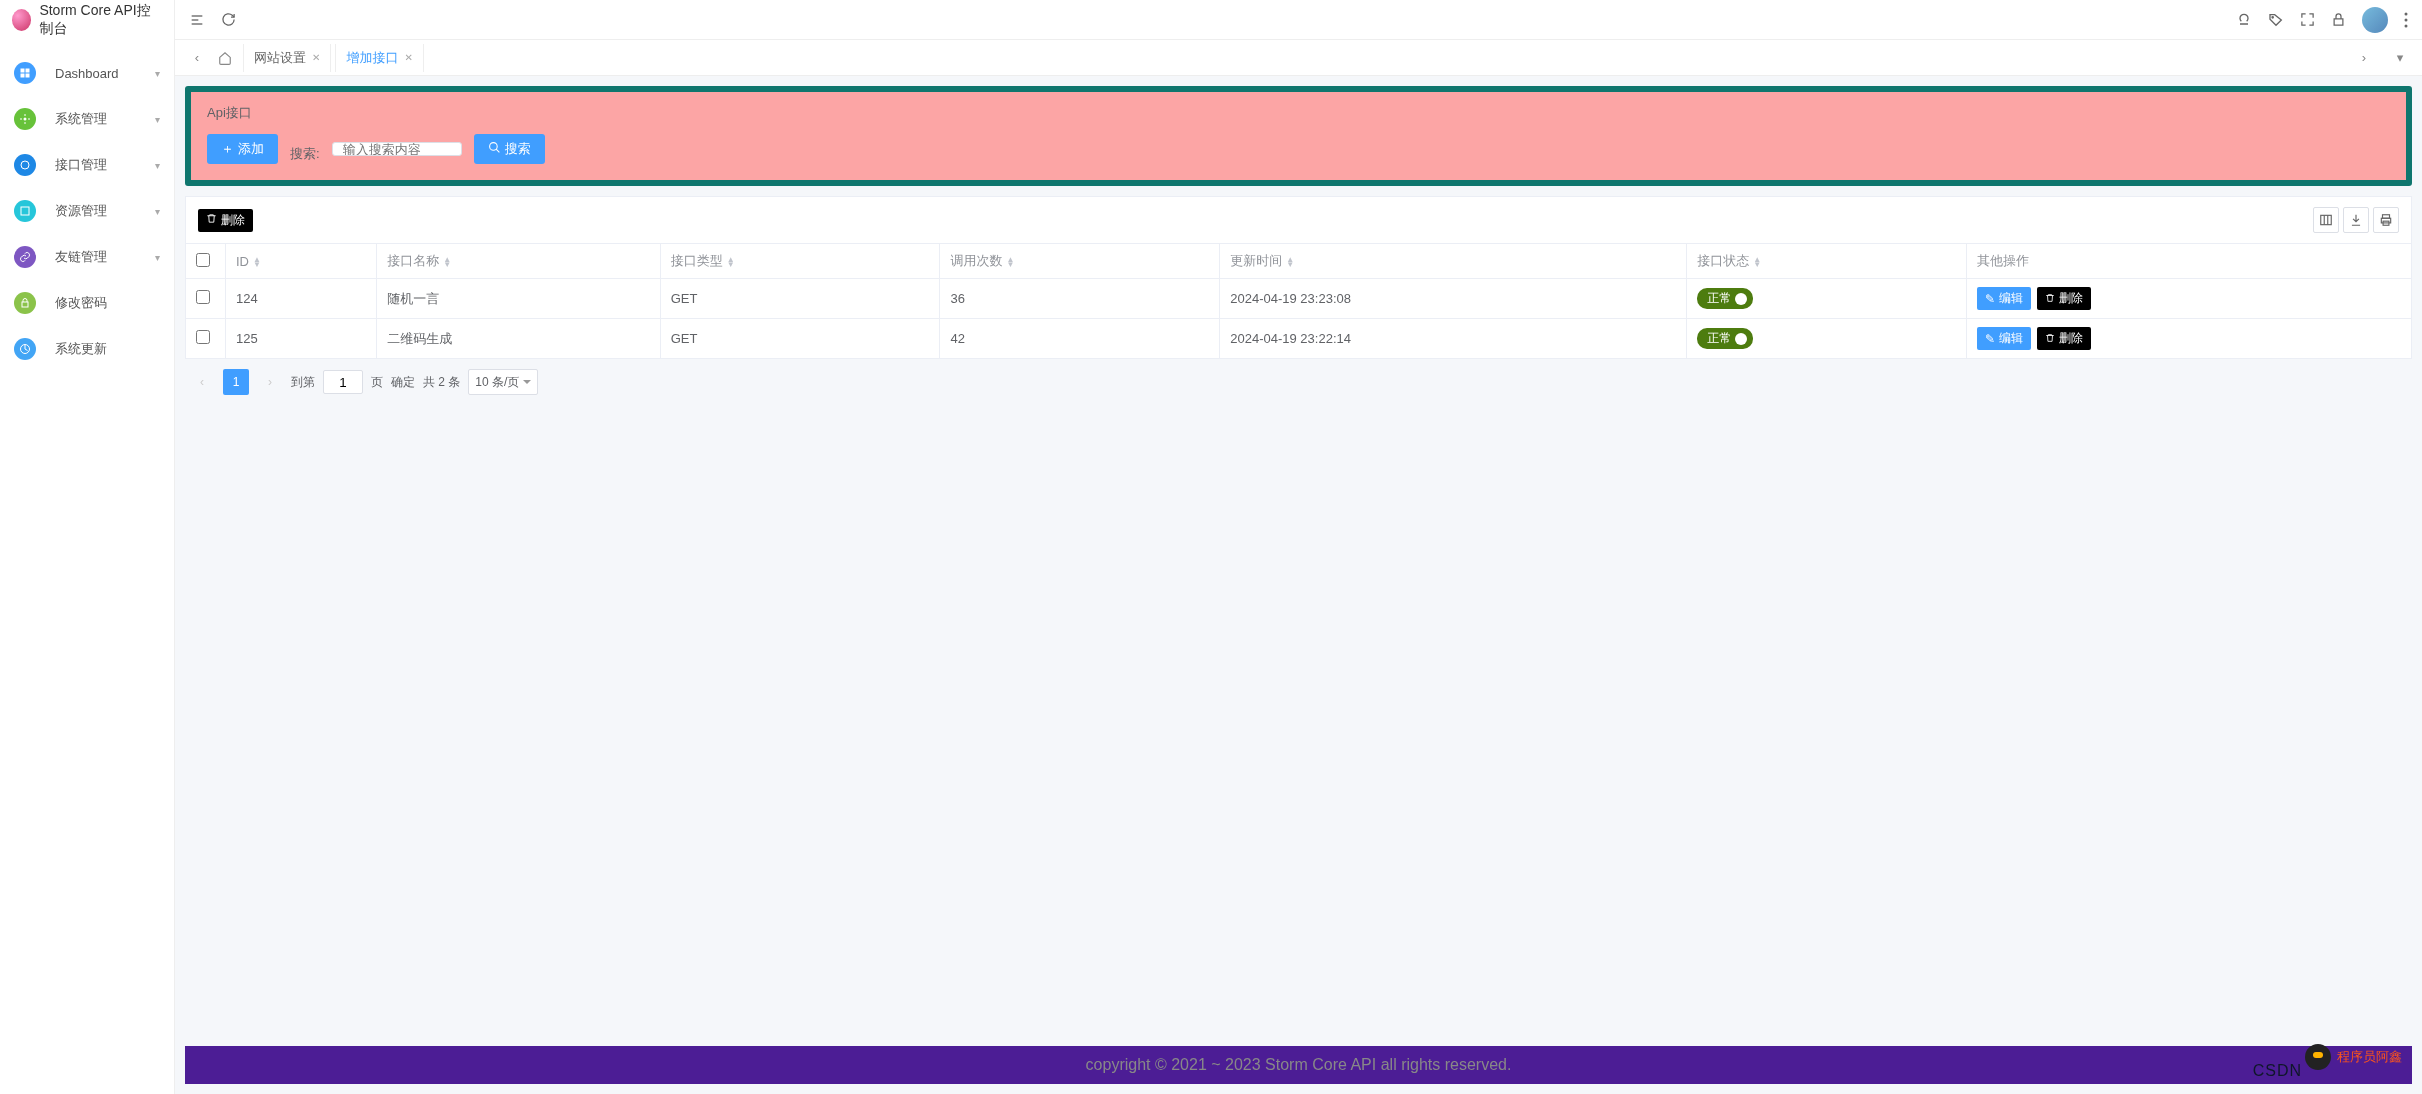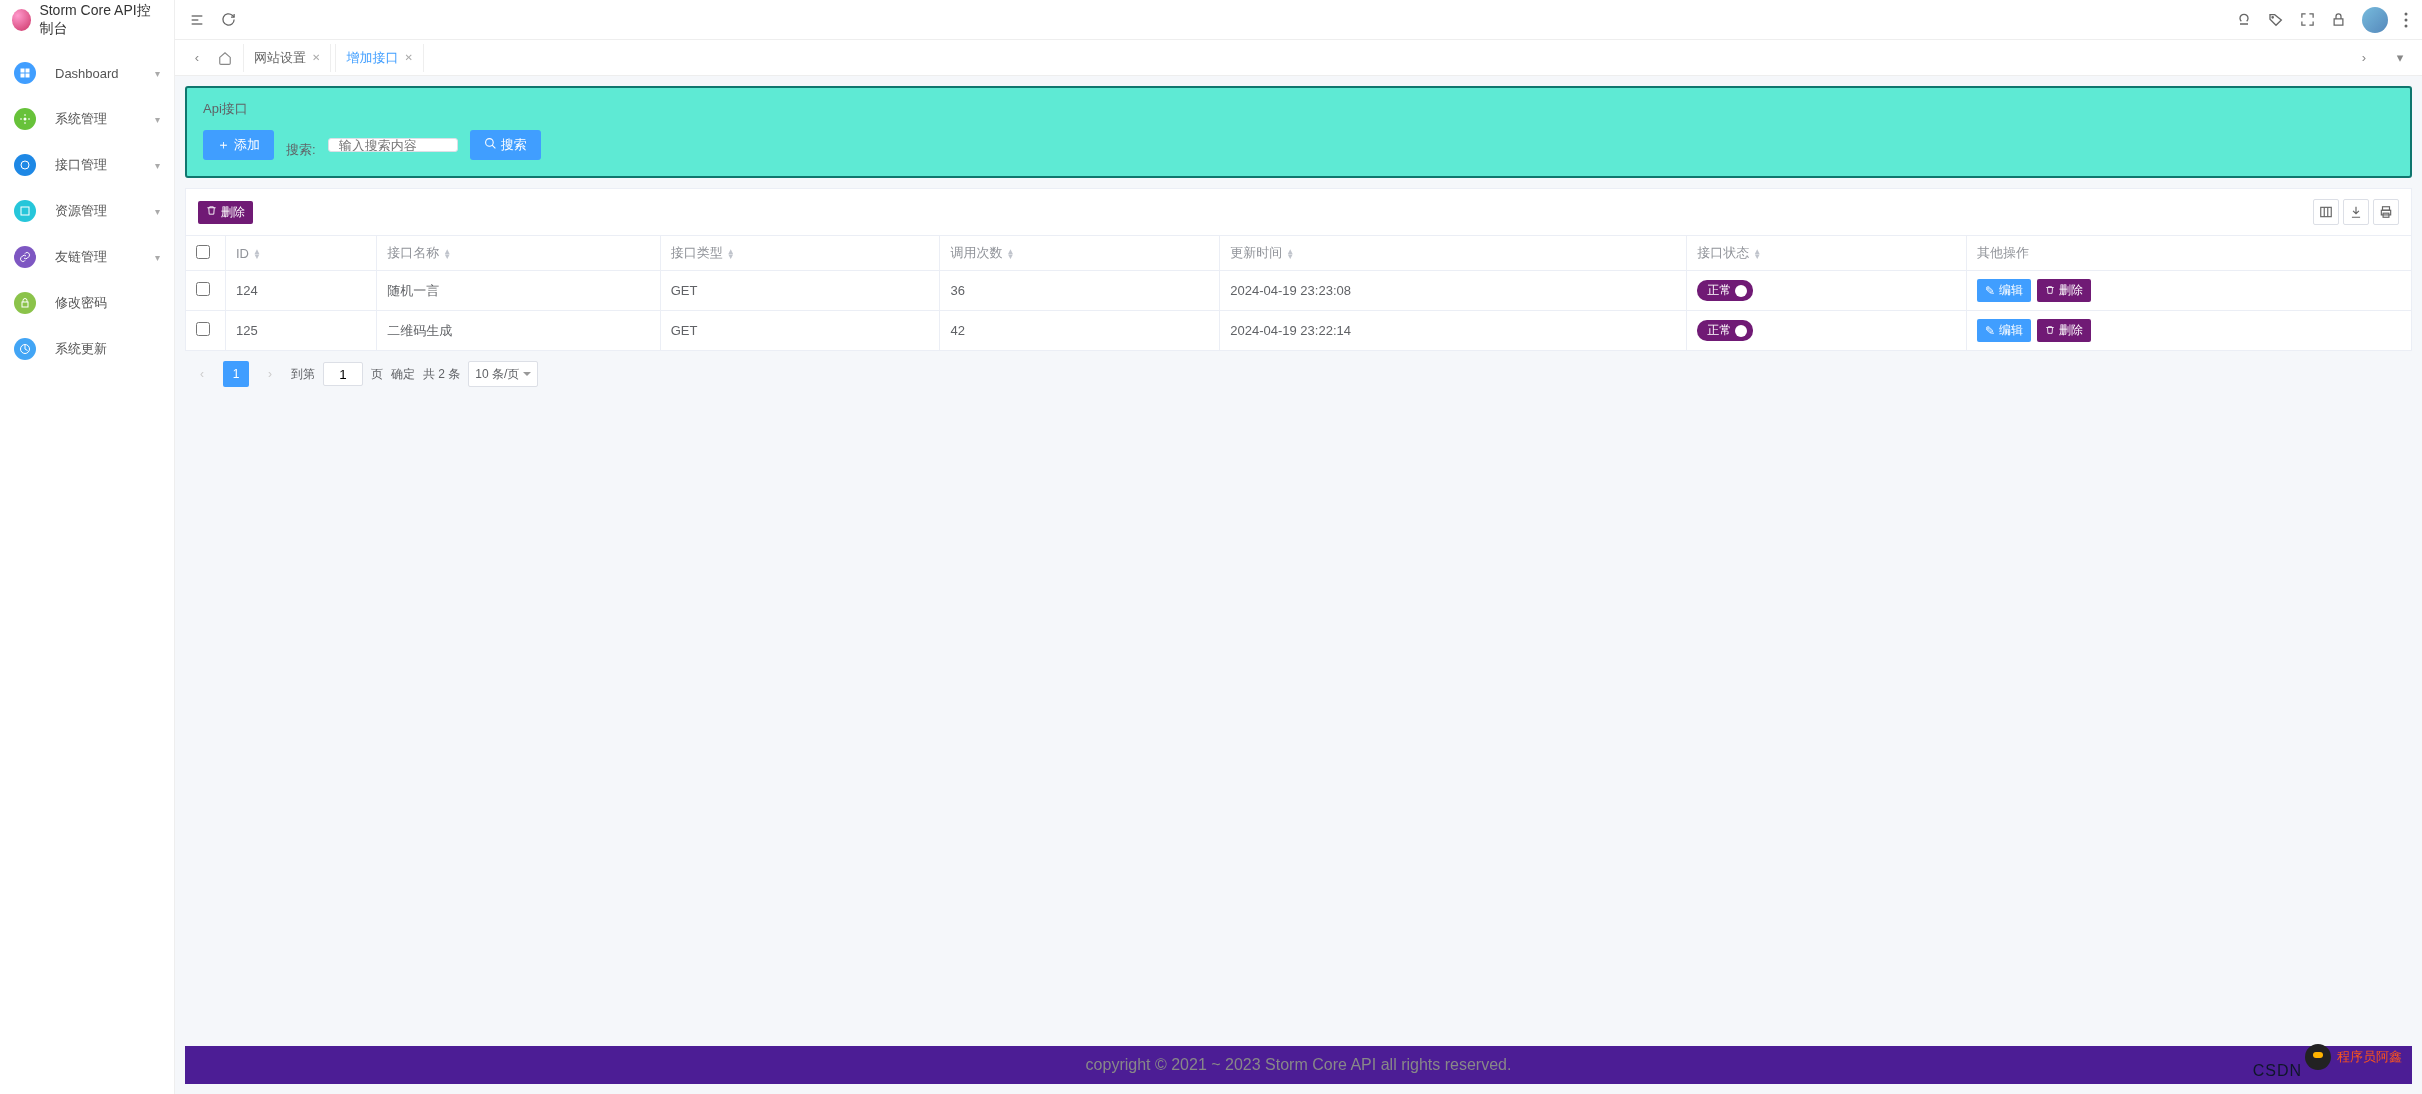--- a/index.html
+++ b/index.html
@@ -29,38 +29,38 @@
 .top-icon { color: #666; cursor: pointer; display:flex; align-items:center; }
 .avatar { width: 26px; height: 26px; border-radius: 50%; background: linear-gradient(135deg,#7bd,#58b); }
 .tabs-bar { height: 36px; background: #fff; border-bottom: 1px solid #eee; display: flex; align-items: center; padding: 0 8px; }
 .tab-nav { width: 28px; display: flex; align-items: center; justify-content: center; color: #888; cursor: pointer; }
 .tab-home { width: 28px; height: 28px; display: flex; align-items: center; justify-content: center; color: #888; cursor: pointer; }
 .tab { height: 28px; padding: 0 10px; display: flex; align-items: center; gap: 6px; border-right: 1px solid #eee; border-left: 1px solid #eee; margin-left: 4px; cursor: pointer; color: #666; }
 .tab.active { color: #409eff; }
 .tab-close { color: #aaa; font-size: 10px; cursor: pointer; }
 .tabs-right { margin-left: auto; display: flex; gap: 8px; }
 .content { flex: 1; padding: 10px; display: flex; flex-direction: column; }
-.panel { background: #5eead4; border: 2px solid #0f766e; border-radius: 3px; }
+.panel { background: #fca5a5; border: 6px solid #0f766e; border-radius: 3px; }
 .panel-title { padding: 12px 16px; font-size: 13px; color: #606266; }
 .toolbar-row { display: flex; align-items: center; gap: 12px; padding: 0 16px 16px; }
 .btn { display: inline-flex; align-items: center; gap: 4px; padding: 6px 14px; border-radius: 3px; font-size: 13px; cursor: pointer; border: none; }
 .btn-primary { background: #409eff; color: #fff; }
-.btn-danger { background: #701a75; color: #fff; }
+.btn-danger { background: #000000; color: #fff; }
 .btn-mini { padding: 3px 8px; font-size: 12px; border-radius: 2px; }
 .search-label { color: #606266; margin-top: 9px; }
 .search-input { height: 14px; width: 130px; padding: 0 10px; border: 1px solid #dcdfe6; border-radius: 3px; font-size: 13px; }
 .table-actions-bar { display: flex; align-items: center; padding: 10px 12px; margin-top: 10px; background:#fff; border:1px solid #ebeef5; border-bottom:none; }
 .table-tools { margin-left: auto; display: flex; gap: 4px; }
 .tool-btn { width: 26px; height: 26px; border: 1px solid #dcdfe6; background: #fff; display: flex; align-items: center; justify-content: center; cursor: pointer; color: #666; border-radius: 2px; }
 table { width: 100%; border-collapse: collapse; background: #fff; }
 th, td { border: 1px solid #ebeef5; padding: 8px 10px; text-align: left; font-size: 13px; color: #606266; font-weight: normal; }
 th { background: #fff; color:#909399; }
 .chk { width: 14px; height: 14px; }
 .sort-arrows { display: inline-flex; flex-direction: column; margin-left: 4px; line-height: 5px; font-size: 8px; color: #c0c4cc; vertical-align: middle; }
-.status-tag { display: inline-flex; align-items: center; background: #701a75; color: #fff; border-radius: 10px; padding: 2px 6px 2px 10px; font-size: 12px; gap: 4px; }
+.status-tag { display: inline-flex; align-items: center; background: #4d7c0f; color: #fff; border-radius: 10px; padding: 2px 6px 2px 10px; font-size: 12px; gap: 4px; }
 .status-dot { width: 12px; height: 12px; background: #fff; border-radius: 50%; }
 .row-actions { display: flex; gap: 6px; justify-content: flex-start; }
 .pagination { display: flex; align-items: center; gap: 8px; padding: 10px 4px; font-size: 12px; color: #606266; }
 .page-btn { width: 26px; height: 26px; display: flex; align-items: center; justify-content: center; border-radius: 2px; cursor: pointer; color: #999; }
 .page-btn.disabled { color: #ccc; cursor: not-allowed; }
 .page-num { width: 26px; height: 26px; display:flex; align-items:center; justify-content:center; background:#409eff; color:#fff; border-radius:2px; }
 .page-input { width: 40px; height: 24px; text-align: center; border: 1px solid #dcdfe6; border-radius: 2px; }
 .page-select { height: 26px; padding: 0 18px 0 6px; border: 1px solid #dcdfe6; border-radius: 2px; background: #fff; position: relative; display:flex; align-items:center; }
 .page-select::after { content: ""; position: absolute; right: 6px; top: 10px; border: 4px solid transparent; border-top-color: #999; }
 .footer { text-align: center; padding: 10px; color: #888; font-size: 16px; background:#4c1d95; margin-top:auto; }

